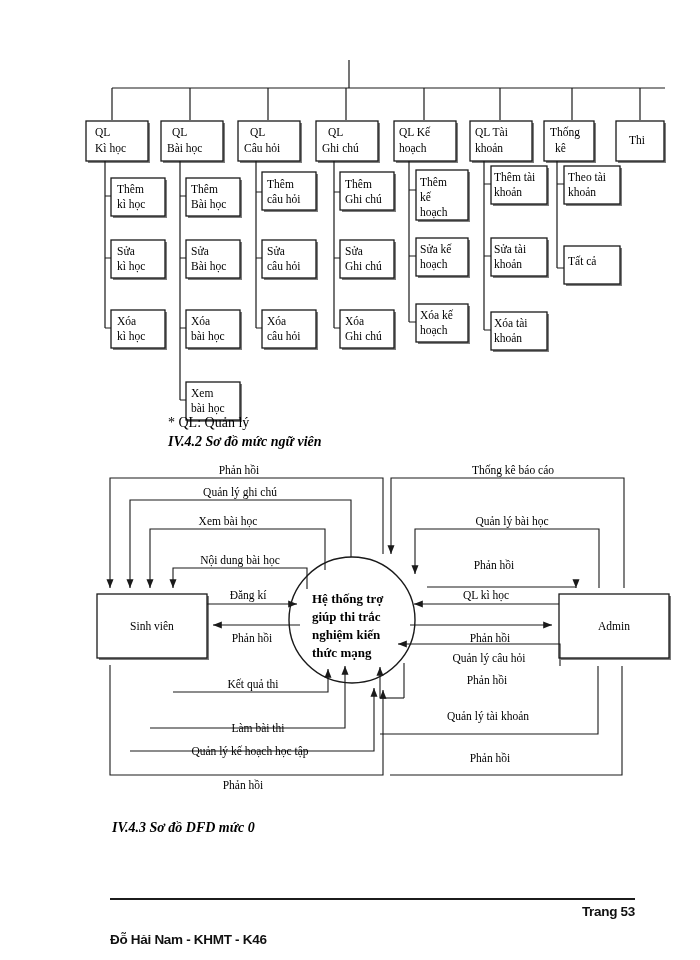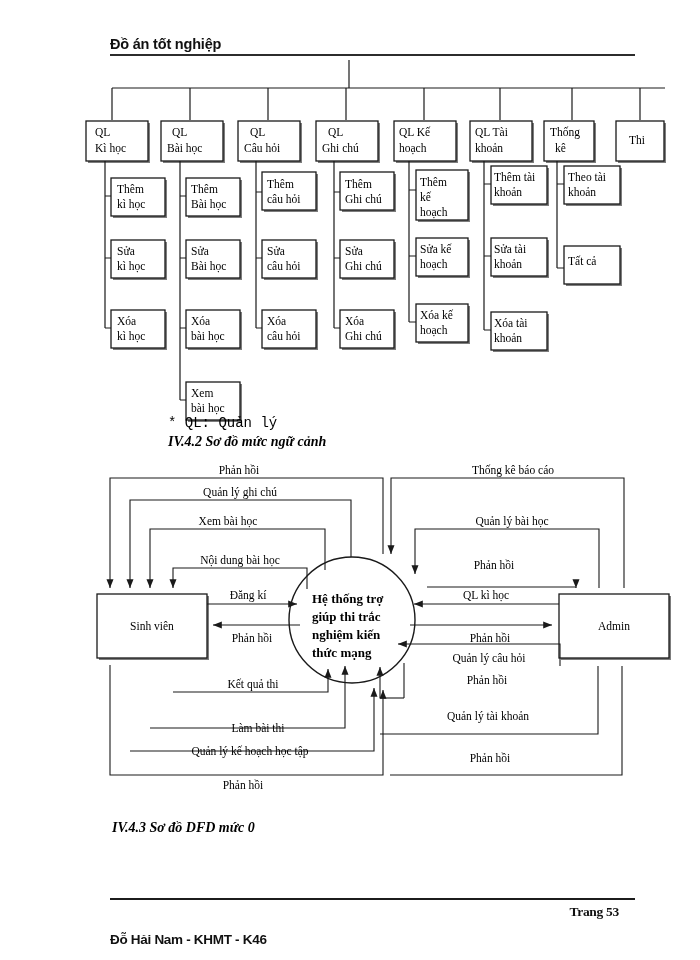--- a/index.html
+++ b/index.html
@@ -66,21 +66,21 @@
     position: absolute;
     top: 6px;
     font-family: "Liberation Sans", sans-serif;
     font-weight: bold;
     font-size: 13.5px;
     letter-spacing: -0.3px;
     color: #111;
     white-space: nowrap;
   }
   .footer-left { left: 0; margin-top: 28px; }
-  .footer-right { right: 16px; font-family: Liberation Serif, serif; }
+  .footer-right { right: 0; }
 
   
   .diagram {
     position: absolute;
     left: 0;
   }
   #hierarchy-diagram { top: 60px; width: 700px; height: 350px; }
   #dfd-diagram { top: 462px; width: 700px; height: 350px; }
 
   svg { display: block; overflow: visible; }
@@ -122,41 +122,37 @@
     fill: none;
   }
 
   
   .caption {
     position: absolute;
     white-space: nowrap;
   }
   .caption-note {
     font-size: 14px;
-    font-family: Liberation Mono, monospace;
+    font-family: Liberation Serif, serif;
   }
   .caption-section {
     font-size: 14px;
     font-family: "Liberation Serif", serif;
     font-weight: bold;
     font-style: italic;
   }
   #note-ql      { left: 168px; top: 415px; }
   #caption-442  { left: 168px; top: 434px; }
   #caption-443  { left: 112px; top: 820px; text-align: right; }
 </style>
 </head>
 <body>
 
 <div class="page">
 
-  <div class="header">
-    <div class="header-title">Đồ án tốt nghiệp</div>
-    <div class="header-rule"></div>
-  </div>
 
   <div class="diagram" id="hierarchy-diagram">
     <svg width="700" height="350" viewBox="0 0 700 350">
 
       <g>
         <path class="conn" d="M349,0 L349,28"></path>
         <path class="conn" d="M112,28 L665,28"></path>
         <path class="conn" d="M112,28 L112,60"></path>
         <path class="conn" d="M190,28 L190,60"></path>
         <path class="conn" d="M268,28 L268,60"></path>
@@ -337,21 +333,21 @@
 
       <g>
         <rect class="box-rect-shadow" x="618" y="63" width="48" height="40"></rect>
         <rect class="box-rect" x="616" y="61" width="48" height="40"></rect>
         <text class="node-label" x="629" y="84">Thi</text>
       </g>
     </svg>
   </div>
 
   <div class="caption caption-note" id="note-ql">* QL: Quản lý</div>
-  <div class="caption caption-section" id="caption-442">IV.4.2 Sơ đồ mức ngữ cảnh</div>
+  <div class="caption caption-section" id="caption-442">IV.4.2 Sơ đồ mức ngữ viên</div>
 
   <div class="diagram" id="dfd-diagram">
     <svg width="700" height="350" viewBox="0 0 700 350">
       <defs>
         <marker id="arr" markerWidth="9" markerHeight="9" refX="8" refY="3.2" orient="auto" markerUnits="strokeWidth">
           <path d="M0,0 L8,3.2 L0,6.4 z" fill="#1a1a1a"></path>
         </marker>
       </defs>
 
       <g>

